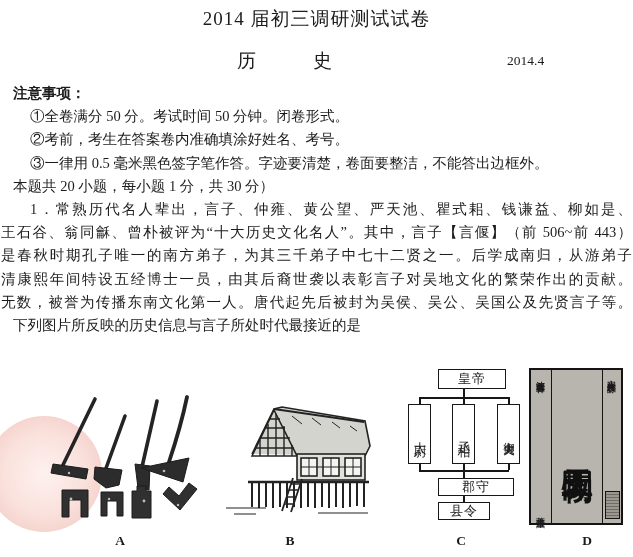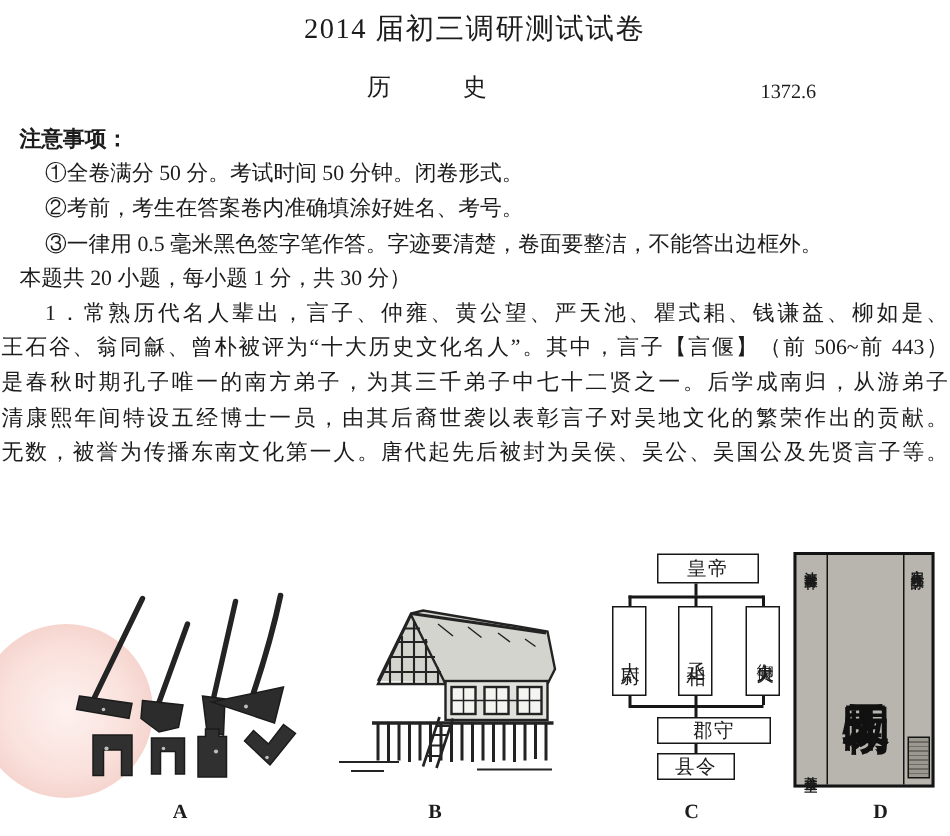--- a/index.html
+++ b/index.html
@@ -5,21 +5,21 @@
   html,body{margin:0;padding:0;}
   body{
     width:633px;height:557px;position:relative;background:#ffffff;overflow:hidden;
     font-family:"Liberation Serif","DejaVu Serif",serif;color:#1c1c1c;
   }
   
   .title{position:absolute;top:6px;left:0;width:633px;text-align:center;
          font-size:19px;letter-spacing:1px;}
   .subject-row{position:absolute;top:48px;left:0;width:633px;height:26px;}
   .subject{position:absolute;left:0;width:617px;text-align:center;padding-right:48px;
-           box-sizing:border-box;font-size:16px;}
+           box-sizing:border-box;font-size:19px;}
   .date{position:absolute;left:507px;top:5px;font-size:13.5px;}
   
   .textblock{position:absolute;top:82px;left:1px;width:631px;line-height:23.2px;
              font-size:14.5px;}
   .line{white-space:nowrap;padding-left:12px;}
   .j{white-space:normal;text-align:justify;text-align-last:justify;}
   .indent{padding-left:29px;}
   .b{font-weight:bold;}
   
   .figure{position:absolute;}
@@ -49,34 +49,35 @@
                  font-weight:900;letter-spacing:1px;color:#111;}
   .cover .seal{width:13px;height:26px;border:1.2px solid #141414;
                background:repeating-linear-gradient(0deg,#9a988f 0 2px,#6e6c64 2px 3px);}
 </style>
 </head>
 <body>
 
 <div class="title">2014 届初三调研测试试卷</div>
 <div class="subject-row">
   <div class="subject">历　　　史</div>
-  <div class="date">1372.6</div>
+  <div class="date">2014.4</div>
 </div>
 
 <div class="textblock">
   <div class="line b">注意事项：</div>
   <div class="line indent">①全卷满分 50 分。考试时间 50 分钟。闭卷形式。</div>
   <div class="line indent">②考前，考生在答案卷内准确填涂好姓名、考号。</div>
   <div class="line indent">③一律用 0.5 毫米黑色签字笔作答。字迹要清楚，卷面要整洁，不能答出边框外。</div>
   <div class="line">本题共 20 小题，每小题 1 分，共 30 分）</div>
   <div class="j indent">1．常熟历代名人辈出，言子、仲雍、黄公望、严天池、瞿式耜、钱谦益、柳如是、</div>
   <div class="j">王石谷、翁同龢、曾朴被评为“十大历史文化名人”。其中，言子【言偃】（前 506~前 443）</div>
   <div class="j">是春秋时期孔子唯一的南方弟子，为其三千弟子中七十二贤之一。后学成南归，从游弟子</div>
   <div class="j">清康熙年间特设五经博士一员，由其后裔世袭以表彰言子对吴地文化的繁荣作出的贡献。</div>
   <div class="j">无数，被誉为传播东南文化第一人。唐代起先后被封为吴侯、吴公、吴国公及先贤言子等。</div>
+  <div class="line">下列图片所反映的历史信息与言子所处时代最接近的是</div>
 </div>
 
 <div class="watermark"></div>
 
 <svg class="figure" style="left:45px;top:395px;" width="155" height="126" viewBox="0 0 155 126">
   <g stroke="#242424" stroke-linecap="round">
     <line x1="50" y1="4" x2="17" y2="72" stroke-width="3.6"></line>
     <line x1="80" y1="21" x2="60" y2="76" stroke-width="3.6"></line>
     <line x1="112" y1="6" x2="97" y2="72" stroke-width="3.6"></line>
     <path d="M142,2 C137,26 131,46 124,67" fill="none" stroke-width="3.8"></path>

